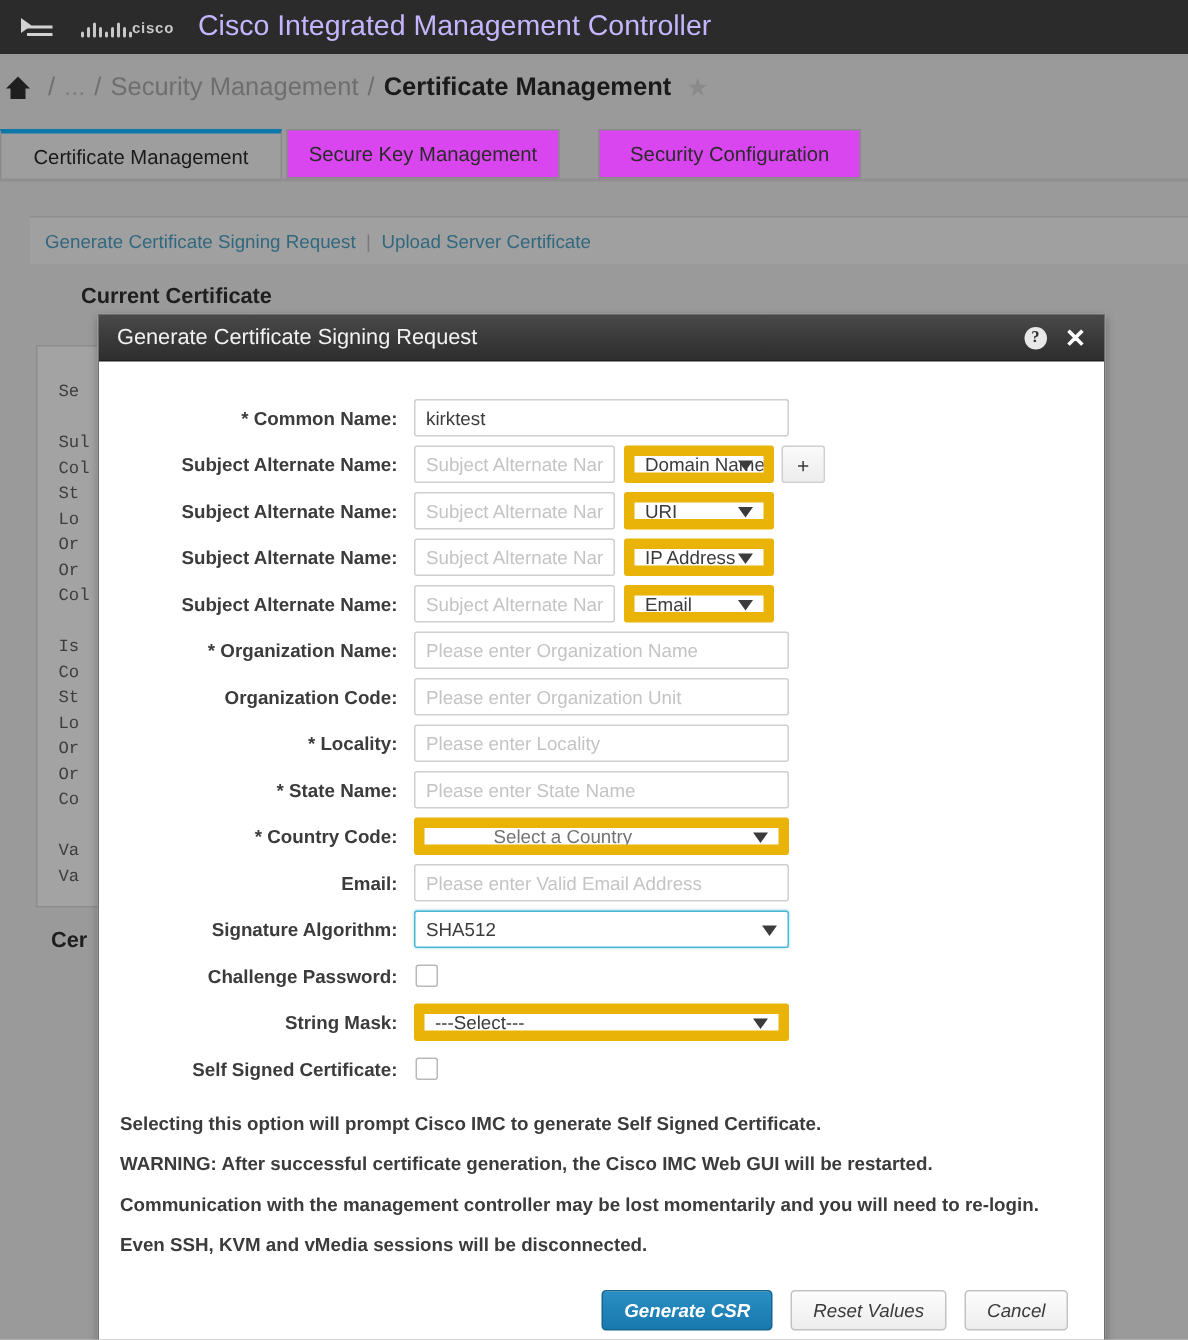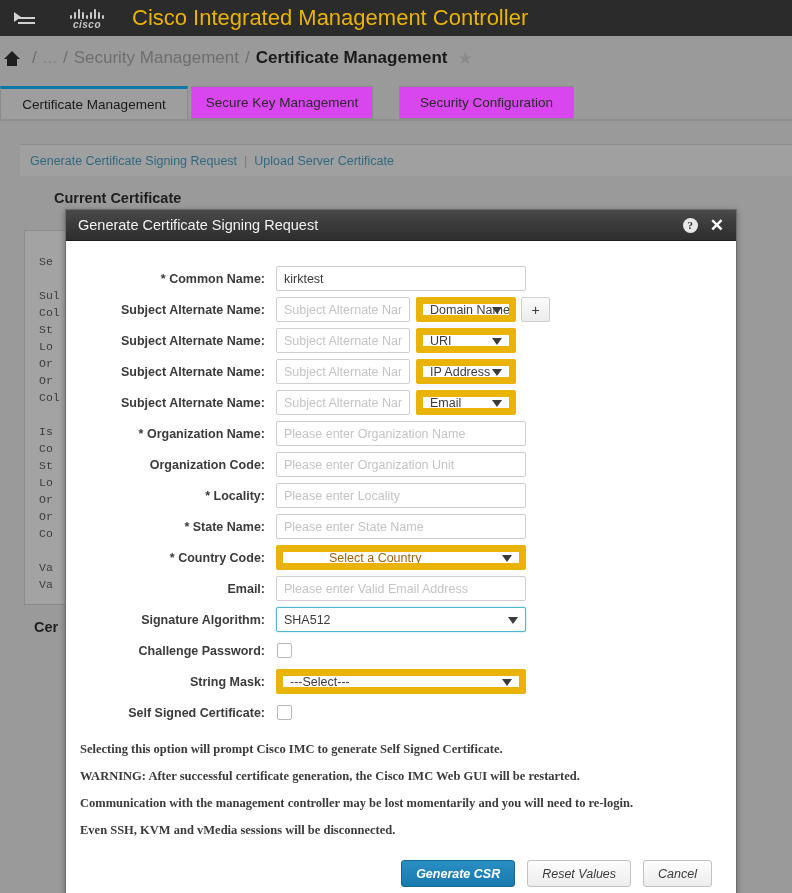--- a/index.html
+++ b/index.html
@@ -35,33 +35,33 @@
   .hamburger i:nth-child(3){ top: 12px; width: 17px; }
   .hamburger .arrow {
     position: absolute; left: 0px; top: 2px;
     width: 0; height: 0;
     border-top: 5px solid transparent;
     border-bottom: 5px solid transparent;
     border-left: 7px solid #d2d2d2;
   }
   .cisco-logo {
     flex: none; width: 66px; margin-right: 12px;
-    display: flex; flex-direction: column; align-items: center;
-    position: relative; top: 1px; font-style: italic;
+    display: flex; flex-direction: row; align-items: center;
+    position: relative; top: 1px;
   }
   .cisco-bars {
     display: flex; align-items: flex-end; height: 11px; gap: 2px;
   }
   .cisco-bars span { display:block; width: 2px; background: #c8c8c8; border-radius:1px; }
   .cisco-word {
     font-size: 10px; font-weight: bold; color: #c8c8c8;
     letter-spacing: 0.5px; line-height: 11px; font-family: "Liberation Sans", sans-serif;
   }
   .app-title {
-    color: #eab308; font-size: 22px; font-weight: normal;
+    color: #c4b5fd; font-size: 19px; font-weight: normal;
     white-space: nowrap;
   }
 
   
   .breadcrumb {
     position: absolute; left: 0; top: 36px;
     width: 792px; height: 44px;
     display: flex; align-items: center;
     padding-left: 2px;
     box-sizing: border-box;
@@ -213,21 +213,21 @@
     position: relative; height: 25px; box-sizing: border-box;
     border: 7px solid #eab308; border-radius: 2px;
     background: #fff;
     display: flex; align-items: center;
     font-size: 12.5px; color: #3b3b3b;
     padding: 0 24px 0 7px;
     overflow: hidden; white-space: nowrap;
     cursor: pointer;
   }
   .selbox.focused { border: 1px solid #4cb8d4; box-shadow: 0 0 2px rgba(76,184,212,0.6); }
-  .selbox.placeholder-val { color: #a16207; padding-left: 46px; }
+  .selbox.placeholder-val { color: #737373; padding-left: 46px; }
   .selbox .caret {
     position: absolute; right: 7px; top: 50%; margin-top: -3px;
     width: 0; height: 0;
     border-left: 5px solid transparent;
     border-right: 5px solid transparent;
     border-top: 7px solid #3b3b3b;
   }
   .sel-sm { width: 100px; margin-left: 6px; }
   .sel-full { width: 250px; }
 
@@ -242,21 +242,21 @@
 
   .cbox {
     width: 15px; height: 15px; box-sizing: border-box;
     border: 1px solid #b9b9b9; border-radius: 2px;
     background: #fff; cursor: pointer; margin-left: 1px;
   }
 
   .notes { padding: 8px 0 0 14px; }
   .note {
     font-size: 12.5px; color: #3b3b3b; font-weight: bold;
-    line-height: 27px; white-space: nowrap; font-family: Liberation Serif, serif;
+    line-height: 27px; white-space: nowrap;
   }
 
   .modal-footer {
     display: flex; align-items: center; justify-content: flex-end;
     padding: 16px 24px 22px 0;
     gap: 12px;
   }
   .btn {
     height: 27px; box-sizing: border-box;
     border-radius: 3px; font-size: 12.5px;

